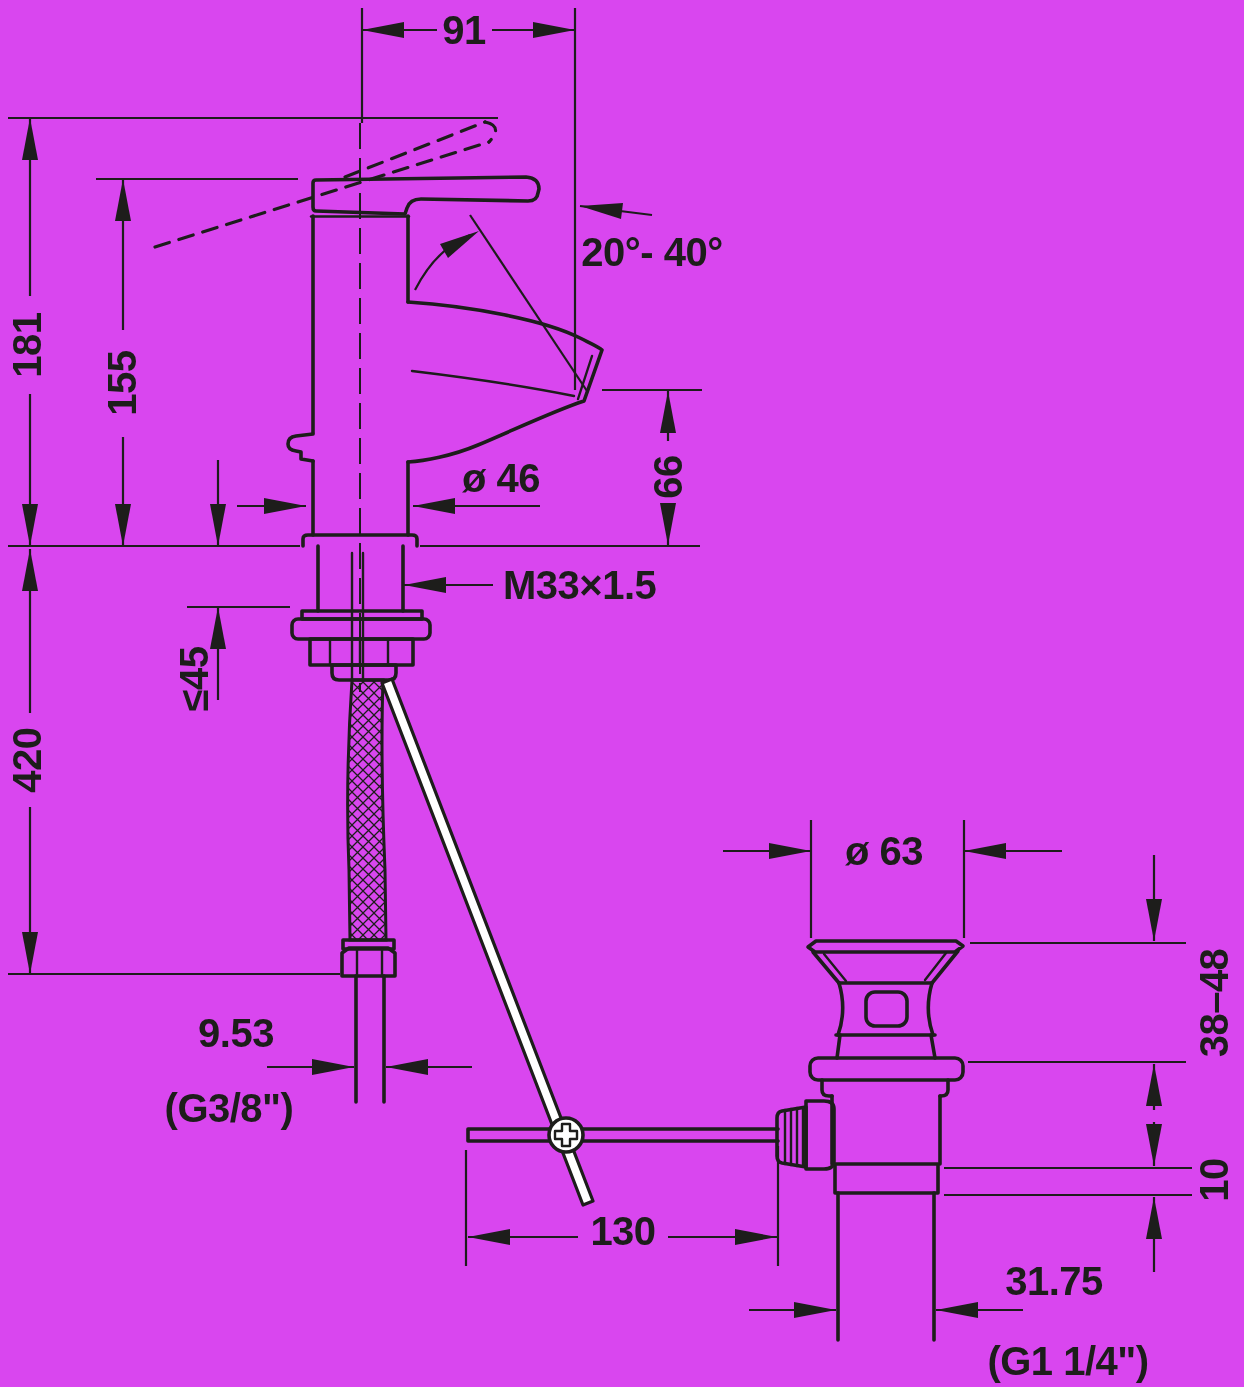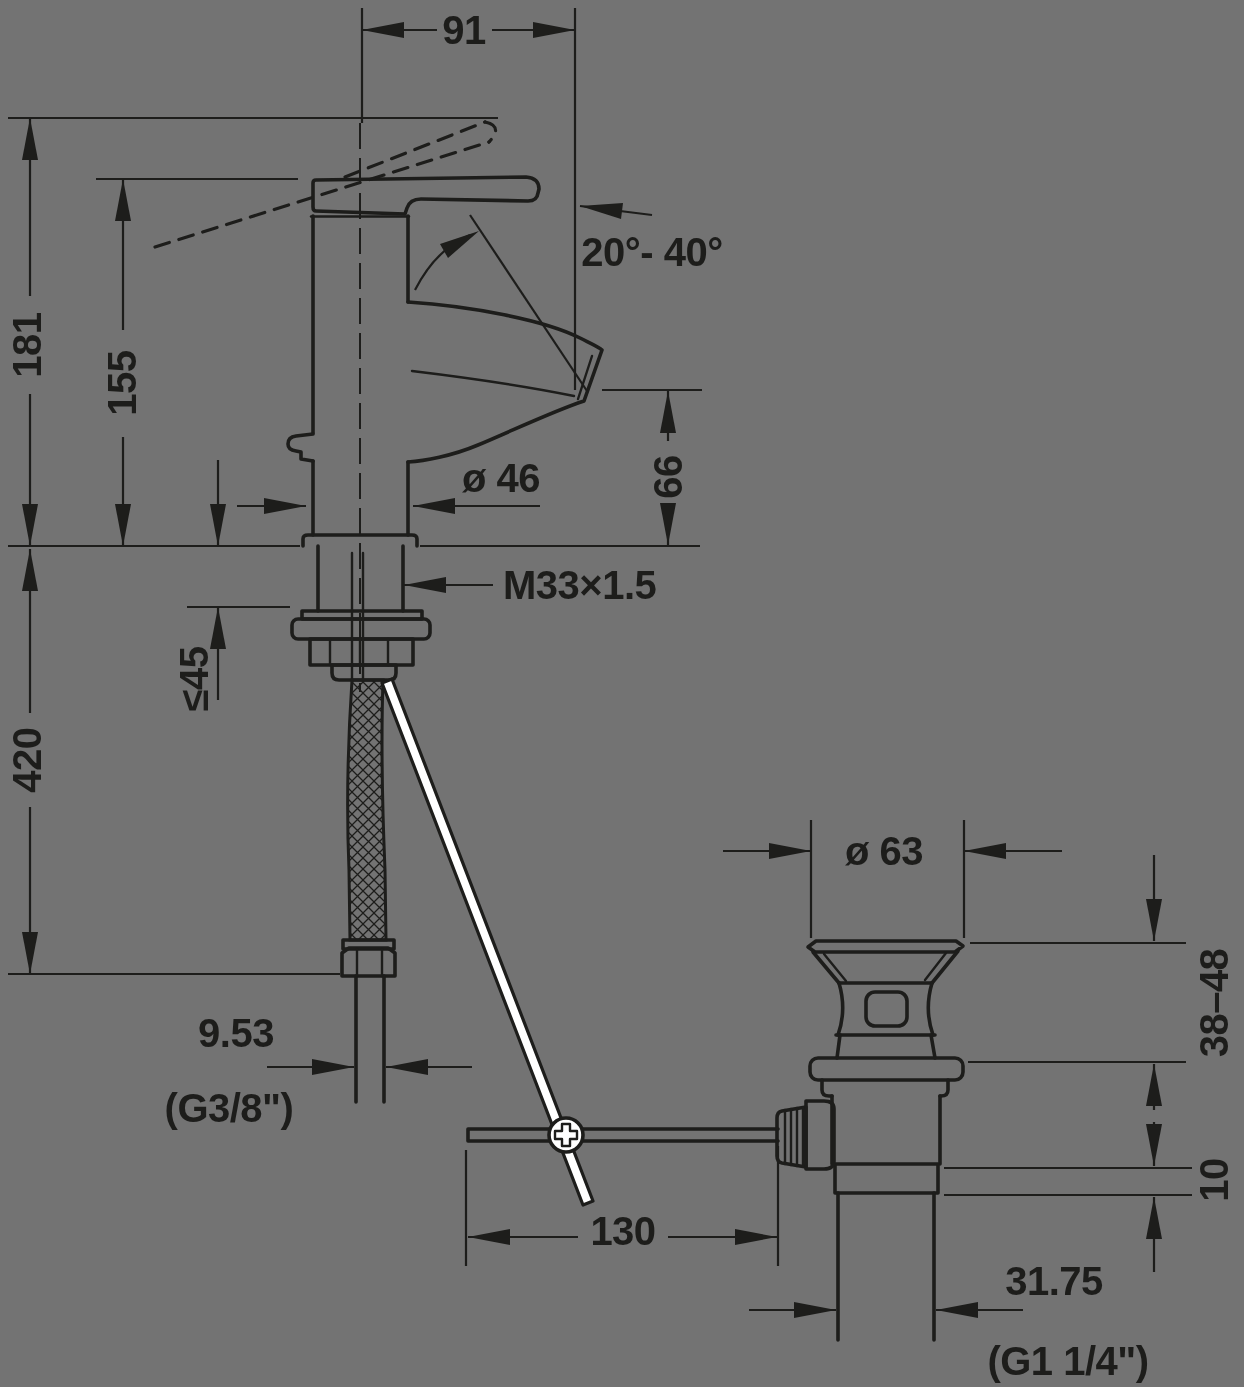--- a/index.html
+++ b/index.html
@@ -1,16 +1,16 @@
 <!DOCTYPE html>
 <html><head>
 <meta charset="utf-8">
 <style>
   html,body{margin:0;padding:0;background:#ffffff;}
-  .stage{width:1244px;height:1387px;position:relative;background:#737373;overflow:hidden;}
+  .stage{width:1244px;height:1387px;position:relative;background:#d946ef;overflow:hidden;}
   svg{display:block;}
   svg text{
     font-family:"Liberation Sans","DejaVu Sans",sans-serif;
     font-weight:bold;
     font-size:40px;
     fill:#1d1d1b;
     letter-spacing:-0.5px;
   }
   .ol{stroke:#1d1d1b;stroke-width:3.6;fill:none;stroke-linecap:round;stroke-linejoin:round;}
   .ol2{stroke:#1d1d1b;stroke-width:2.4;fill:none;stroke-linecap:round;stroke-linejoin:round;}

